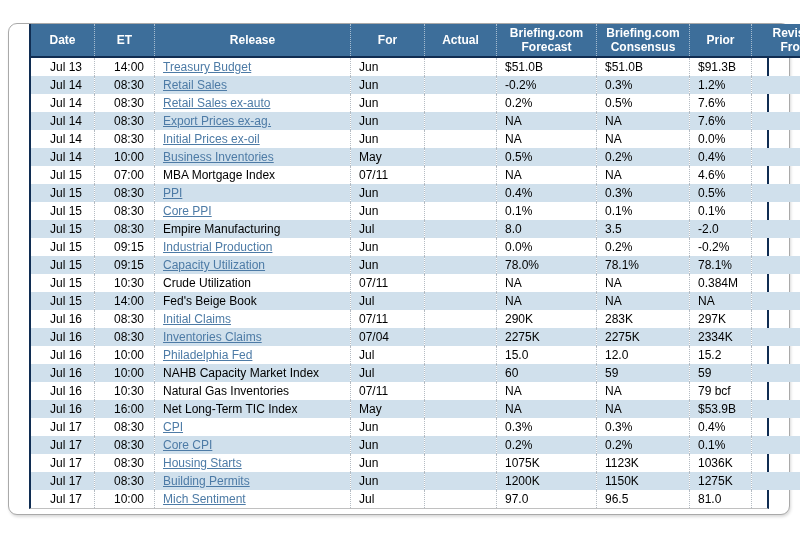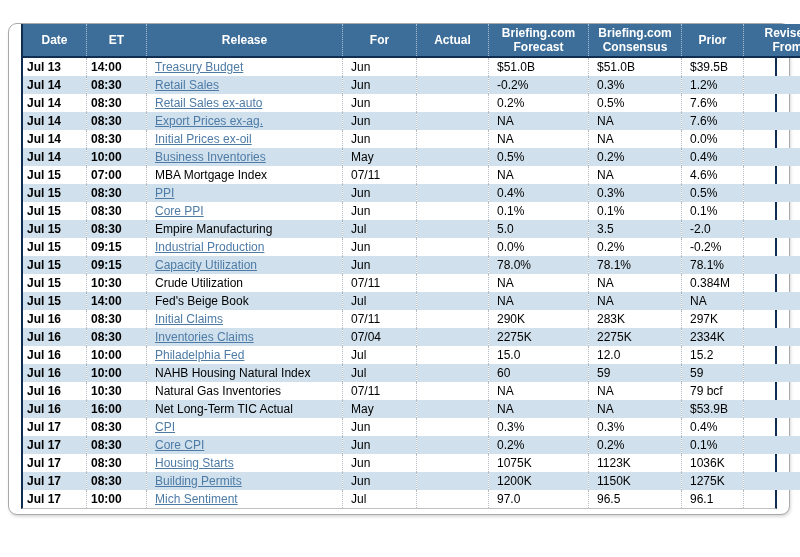--- a/index.html
+++ b/index.html
@@ -14,21 +14,21 @@
     box-shadow:1px 2px 3px rgba(0,0,0,0.15);
     padding-bottom:5px;
   }
   .titlebar {
     margin:0 4px; height:22px; line-height:22px;
     background:var(--title-bar,#102d52); color:#ffffff;
     font-size:12px; font-weight:bold; padding-left:8px;
     border-radius:6px 6px 0 0;
   }
   .cal-wrap {
-    margin:0 12px;
+    margin:0 20px;
     border-left:2px solid var(--title-bar,#102d52);
     border-right:2px solid var(--title-bar,#102d52);
     border-bottom:1px solid #c0c0c0;
   }
   table.cal {
     border-collapse:collapse; table-layout:fixed; width:768px; font-size:12px;
   }
   th {
     background:var(--header,#3d6e9a); color:#ffffff; font-weight:bold;
     text-align:center; vertical-align:middle;
@@ -37,21 +37,21 @@
     border-bottom:2px solid var(--title-bar,#102d52);
     padding:0 2px;
   }
   th:last-child { border-right:none; }
   td {
     height:18px; line-height:18px; padding:0 3px 0 8px;
     border-right:1px dotted #b4bbc2;
     white-space:nowrap; overflow:hidden; color:#000000;
   }
   td:last-child { border-right:none; }
-  td.col-date, td.col-et { padding-left:4px;font-weight:bold; }
+  td.col-date, td.col-et { padding-left:19px; }
   tbody tr:nth-child(even) td { background:var(--alt-row,#d0e0ec); }
   .col-date{width:59px} .col-et{width:55px} .col-release{width:191px}
   .col-for{width:69px} .col-actual{width:67px} .col-forecast{width:95px}
   .col-consensus{width:88px} .col-prior{width:57px} .col-revised{width:83px}
   a.release-link { color:var(--link,#4d7ba6); text-decoration:underline; cursor:pointer; }
 </style>
 </head>
 <body>
 
 <div class="panel">
@@ -75,21 +75,21 @@
       </thead>
       <tbody id="calendar-body">
           <tr>
             <td class="col-date">Jul 13</td>
             <td class="col-et">14:00</td>
             <td class="col-release"><a class="release-link">Treasury Budget</a></td>
             <td class="col-for">Jun</td>
             <td class="col-actual"></td>
             <td class="col-forecast">$51.0B</td>
             <td class="col-consensus">$51.0B</td>
-            <td class="col-prior">$39.5B</td>
+            <td class="col-prior">$91.3B</td>
             <td class="col-revised"></td>
           </tr>
           <tr>
             <td class="col-date">Jul 14</td>
             <td class="col-et">08:30</td>
             <td class="col-release"><a class="release-link">Retail Sales</a></td>
             <td class="col-for">Jun</td>
             <td class="col-actual"></td>
             <td class="col-forecast">-0.2%</td>
             <td class="col-consensus">0.3%</td>
@@ -172,21 +172,21 @@
             <td class="col-consensus">0.1%</td>
             <td class="col-prior">0.1%</td>
             <td class="col-revised"></td>
           </tr>
           <tr>
             <td class="col-date">Jul 15</td>
             <td class="col-et">08:30</td>
             <td class="col-release">Empire Manufacturing</td>
             <td class="col-for">Jul</td>
             <td class="col-actual"></td>
-            <td class="col-forecast">5.0</td>
+            <td class="col-forecast">8.0</td>
             <td class="col-consensus">3.5</td>
             <td class="col-prior">-2.0</td>
             <td class="col-revised"></td>
           </tr>
           <tr>
             <td class="col-date">Jul 15</td>
             <td class="col-et">09:15</td>
             <td class="col-release"><a class="release-link">Industrial Production</a></td>
             <td class="col-for">Jun</td>
             <td class="col-actual"></td>
@@ -257,21 +257,21 @@
             <td class="col-for">Jul</td>
             <td class="col-actual"></td>
             <td class="col-forecast">15.0</td>
             <td class="col-consensus">12.0</td>
             <td class="col-prior">15.2</td>
             <td class="col-revised"></td>
           </tr>
           <tr>
             <td class="col-date">Jul 16</td>
             <td class="col-et">10:00</td>
-            <td class="col-release">NAHB Housing Natural Index</td>
+            <td class="col-release">NAHB Capacity Market Index</td>
             <td class="col-for">Jul</td>
             <td class="col-actual"></td>
             <td class="col-forecast">60</td>
             <td class="col-consensus">59</td>
             <td class="col-prior">59</td>
             <td class="col-revised"></td>
           </tr>
           <tr>
             <td class="col-date">Jul 16</td>
             <td class="col-et">10:30</td>
@@ -279,21 +279,21 @@
             <td class="col-for">07/11</td>
             <td class="col-actual"></td>
             <td class="col-forecast">NA</td>
             <td class="col-consensus">NA</td>
             <td class="col-prior">79 bcf</td>
             <td class="col-revised"></td>
           </tr>
           <tr>
             <td class="col-date">Jul 16</td>
             <td class="col-et">16:00</td>
-            <td class="col-release">Net Long-Term TIC Actual</td>
+            <td class="col-release">Net Long-Term TIC Index</td>
             <td class="col-for">May</td>
             <td class="col-actual"></td>
             <td class="col-forecast">NA</td>
             <td class="col-consensus">NA</td>
             <td class="col-prior">$53.9B</td>
             <td class="col-revised"></td>
           </tr>
           <tr>
             <td class="col-date">Jul 17</td>
             <td class="col-et">08:30</td>
@@ -339,19 +339,19 @@
             <td class="col-revised"></td>
           </tr>
           <tr>
             <td class="col-date">Jul 17</td>
             <td class="col-et">10:00</td>
             <td class="col-release"><a class="release-link">Mich Sentiment</a></td>
             <td class="col-for">Jul</td>
             <td class="col-actual"></td>
             <td class="col-forecast">97.0</td>
             <td class="col-consensus">96.5</td>
-            <td class="col-prior">96.1</td>
+            <td class="col-prior">81.0</td>
             <td class="col-revised"></td>
           </tr>
         </tbody>
     </table>
   </div>
 </div>
 
 </body></html>

